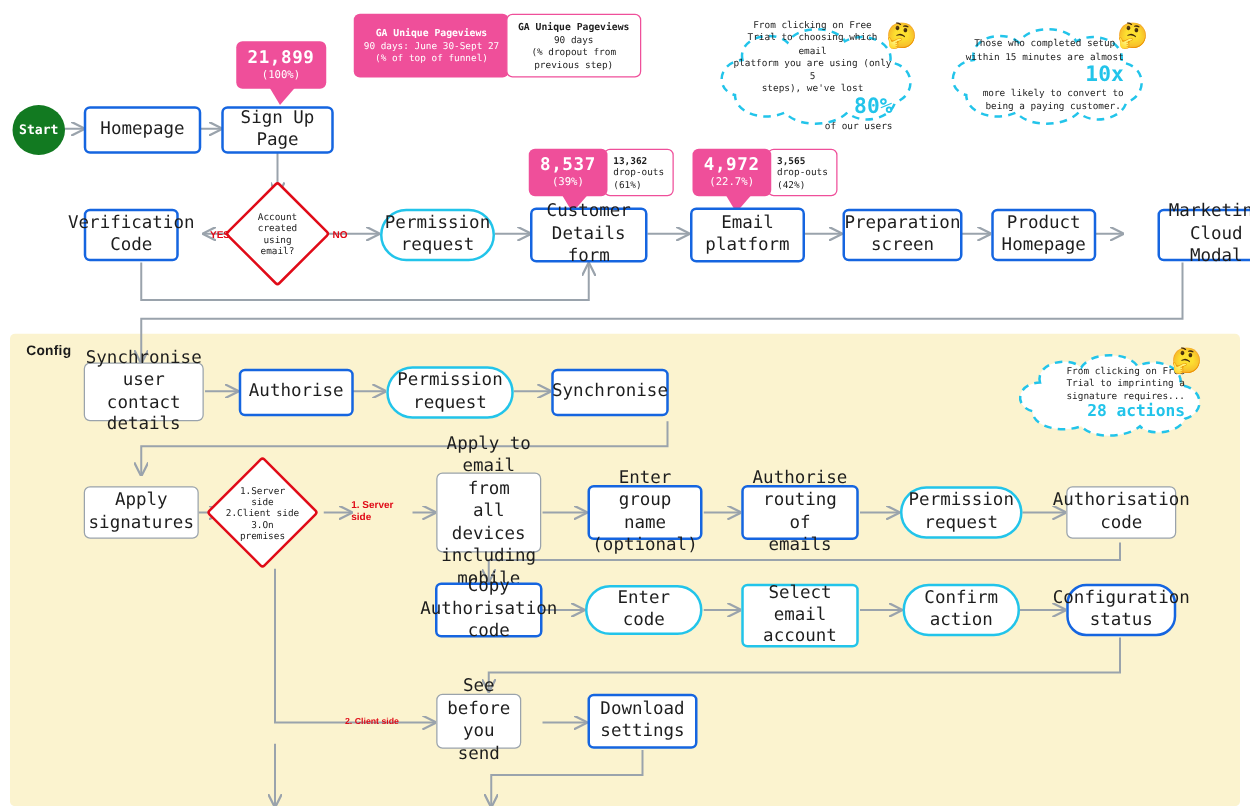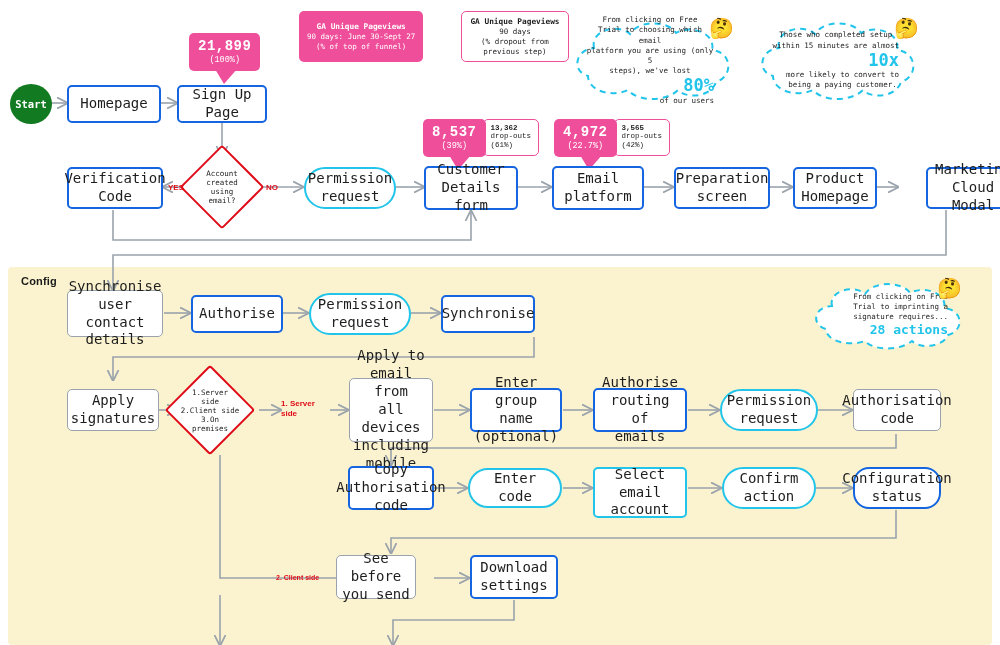--- a/index.html
+++ b/index.html
@@ -76,23 +76,22 @@
     position: absolute;
     font-family: "Liberation Sans", sans-serif;
     font-weight: bold; font-size: 8px;
     color: #e00b18; white-space: nowrap;
   }
   .edge-label.small { font-size: 7px; }
 
   
   .stat {
     position: absolute;
-    display: flex; align-items: flex-start;
+    display: flex; align-items: flex-end;
     filter: drop-shadow(0 0 0 transparent);
-    font-family: Liberation Mono, monospace;
   }
   .stat .big {
     background: #ef4f9a;
     border-radius: 5px;
     padding: 5px 9px 6px 9px;
     color: #ffffff; text-align: center;
     display: flex; flex-direction: column; justify-content: center;
     position: relative; z-index: 2;
   }
   .stat .big .n { font-size: 14px; font-weight: bold; letter-spacing: .5px; }
@@ -211,21 +210,21 @@
 
       <path d="M 220 455 L 220 578 L 348 578"></path>
       <path d="M 434 578 L 469 578"></path>
 
       <path d="M 514 600 L 514 620 L 393 620 L 393 645"></path>
 
       <path d="M 220 595 L 220 645"></path>
     </g>
   </svg>
 
-  <div class="legend" style="left:299px; top:11px;gap:40px;">
+  <div class="legend" style="left:283px; top:11px;">
     <div class="lg-pink">
       <b>GA Unique Pageviews</b>
       <span>90 days: June 30-Sept 27</span>
       <span>(% of top of funnel)</span>
     </div>
     <div class="lg-white">
       <b>GA Unique Pageviews</b>
       <span>90 days</span>
       <span>(% dropout from</span>
       <span>previous step)</span>
@@ -314,21 +313,21 @@
     <span class="emoji" style="right:8px; top:-4px;">🤔</span>
   </div>
 
   <div class="start-node" style="left:10px; top:84px; width:42px; height:40px;">
     <span>Start</span>
   </div>
 
   <div class="node" style="left:67px; top:85px; width:94px; height:38px;">Homepage</div>
   <div class="node" style="left:177px; top:85px; width:90px; height:38px;">Sign Up Page</div>
 
-  <div class="node" style="left:67px; top:167px; width:96px; height:42px;">Verification
+  <div class="node" style="left:67px; top:167px; width:76px; height:42px;">Verification
 Code</div>
 
   <div class="diamond" style="left:192px; top:157px; width:60px; height:60px;">
     <div class="dia-shape"></div>
     <div class="dia-text">Account
 created
 using
 email?</div>
   </div>
   <div class="edge-label" style="left:168px; top:183px;">YES</div>
@@ -390,18 +389,18 @@
 Authorisation
 code</div>
   <div class="node pill" style="left:468px; top:468px; width:94px; height:40px;">Enter code</div>
   <div class="node cyan" style="left:593px; top:467px; width:94px; height:51px;">Select email
 account</div>
   <div class="node pill" style="left:722px; top:467px; width:94px; height:42px;">Confirm
 action</div>
   <div class="node" style="left:853px; top:467px; width:88px; height:42px;border-radius:16px;">Configuration
 status</div>
 
-  <div class="node gray" style="left:336px; top:555px; width:80px; height:44px;">See before
+  <div class="node gray" style="left:349px; top:555px; width:68px; height:44px;">See before
 you send</div>
   <div class="node" style="left:470px; top:555px; width:88px; height:44px;">Download
 settings</div>
 
 </div>
 
 </body></html>

